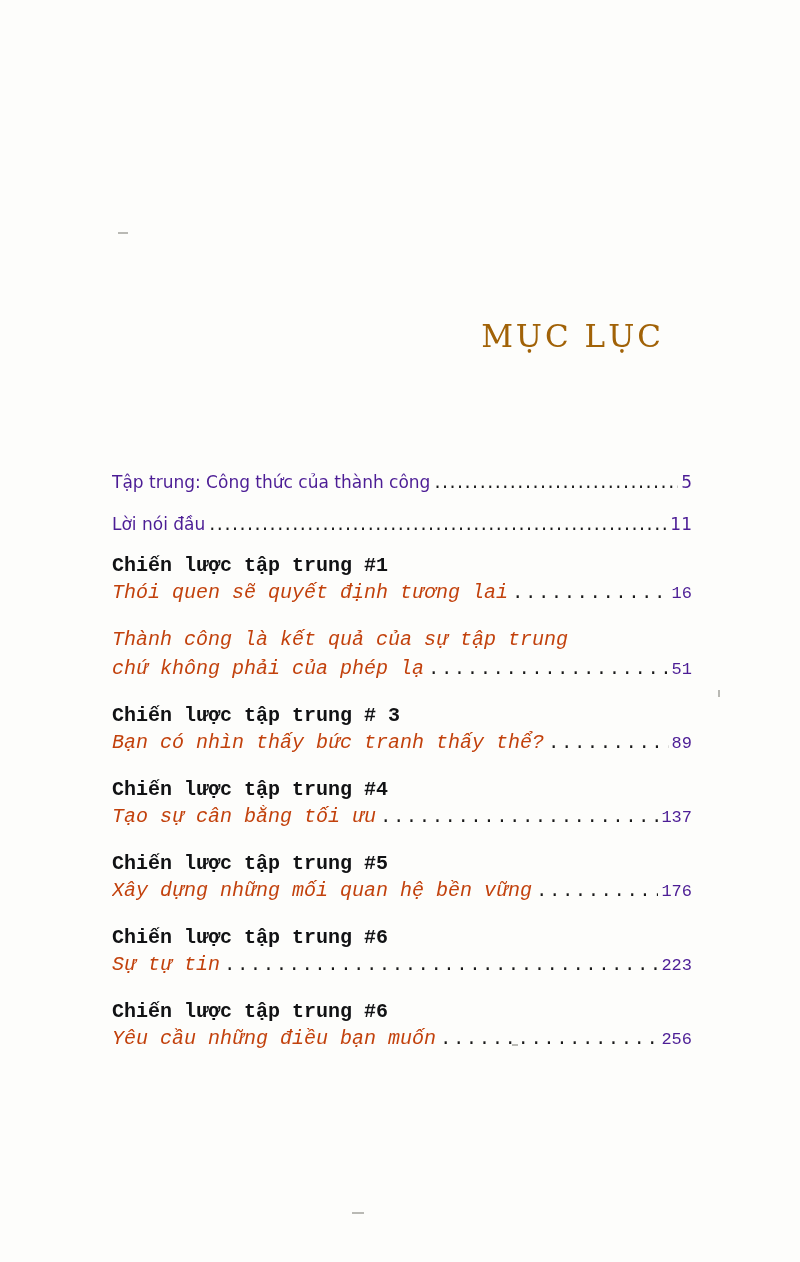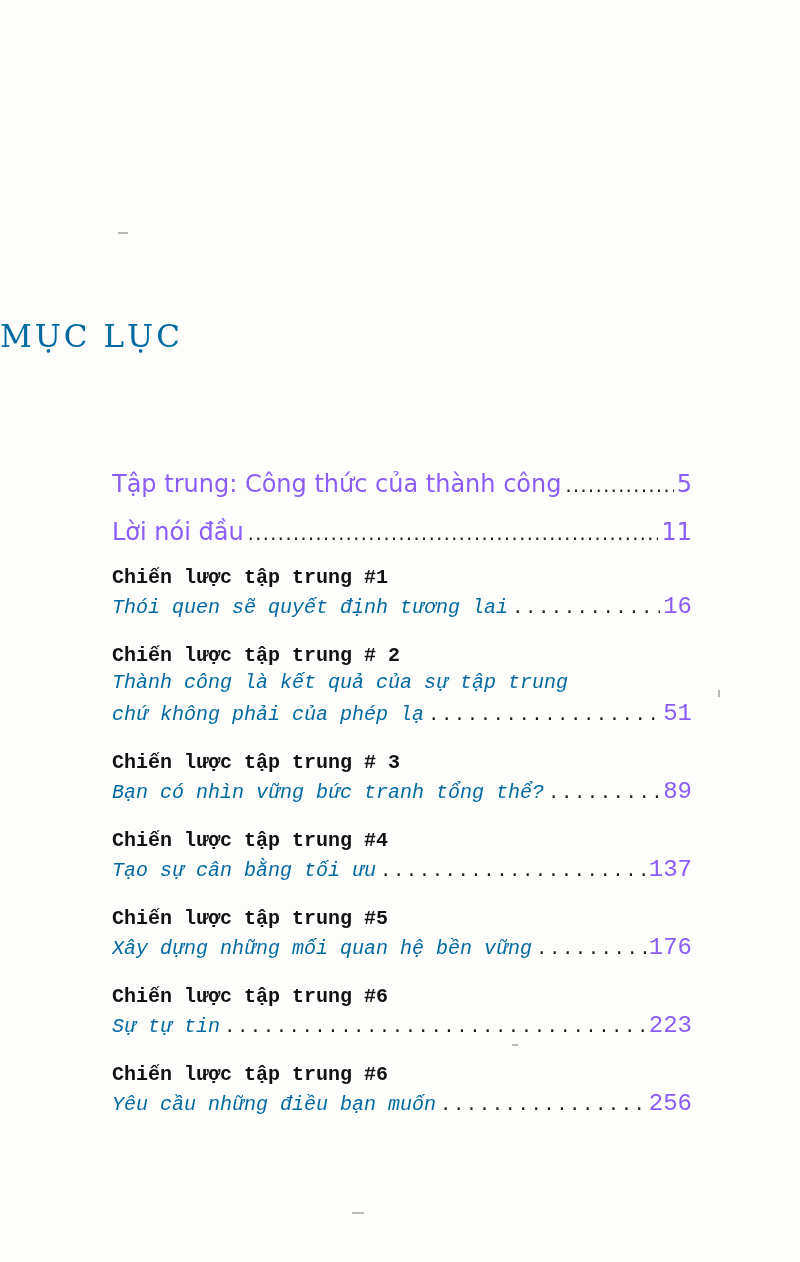--- a/index.html
+++ b/index.html
@@ -21,25 +21,25 @@
     left: 0;
     width: 800px;
     height: 1262px;
     background: #fdfdfb;
   }
   .toc-title {
     position: absolute;
     top: 318px;
     left: 0;
     width: 664px;
-    text-align: left;
+    text-align: right;
     font-family: "DejaVu Serif", serif;
     font-size: 31px;
     letter-spacing: 3px;
-    color: #0369a1;
+    color: #a16207;
   }
   .toc-list {
     position: absolute;
     top: 470px;
     left: 112px;
     width: 580px;
   }
   .entry {
     margin-bottom: 14px;
   }
@@ -64,33 +64,33 @@
     font-size: 19px;
     color: #1a1a1a;
     padding: 0 4px;
     min-width: 10px;
   }
   .pg {
     flex: 0 0 auto;
     padding-left: 3px;
   }
   .plain {
-    font-size: 24px;
-    color: #8b5cf6;
+    font-size: 17px;
+    color: #4c1d95;
   }
   .chapter-head {
     font-size: 20px;
     font-weight: bold;
     color: #111214;
     margin-bottom: 4px;
   }
   .chapter-sub {
     font-size: 20px;
     font-style: italic;
-    color: #0369a1;
+    color: #c2410c;
   }
   .sub-line2 {
     margin-top: 6px;
   }
   .no-dots-gap {
     flex: 1 1 auto;
   }
   .entry-block {
     margin-bottom: 24px;
     font-family: Liberation Mono, monospace;
@@ -133,36 +133,35 @@
     <div class="entry-block">
       <div class="chapter-head">Chiến lược tập trung #1</div>
       <div class="line">
         <span class="txt chapter-sub">Thói quen sẽ quyết định tương lai</span>
         <span class="dots">.......................................................................................................................</span>
         <span class="pg plain">16</span>
       </div>
     </div>
 
     <div class="entry-block">
-      <div class="chapter-head">Chiến lược tập trung # 2</div>
       <div class="line">
         <span class="txt chapter-sub">Thành công là kết quả của sự tập trung</span>
         <span class="no-dots-gap"></span>
       </div>
       <div class="line sub-line2">
         <span class="txt chapter-sub">chứ không phải của phép lạ</span>
         <span class="dots">.......................................................................................................................</span>
         <span class="pg plain">51</span>
       </div>
     </div>
 
     <div class="entry-block">
       <div class="chapter-head">Chiến lược tập trung # 3</div>
       <div class="line">
-        <span class="txt chapter-sub">Bạn có nhìn vững bức tranh tổng thể?</span>
+        <span class="txt chapter-sub">Bạn có nhìn thấy bức tranh thấy thể?</span>
         <span class="dots">.......................................................................................................................</span>
         <span class="pg plain">89</span>
       </div>
     </div>
 
     <div class="entry-block">
       <div class="chapter-head">Chiến lược tập trung #4</div>
       <div class="line">
         <span class="txt chapter-sub">Tạo sự cân bằng tối ưu</span>
         <span class="dots">.......................................................................................................................</span>

